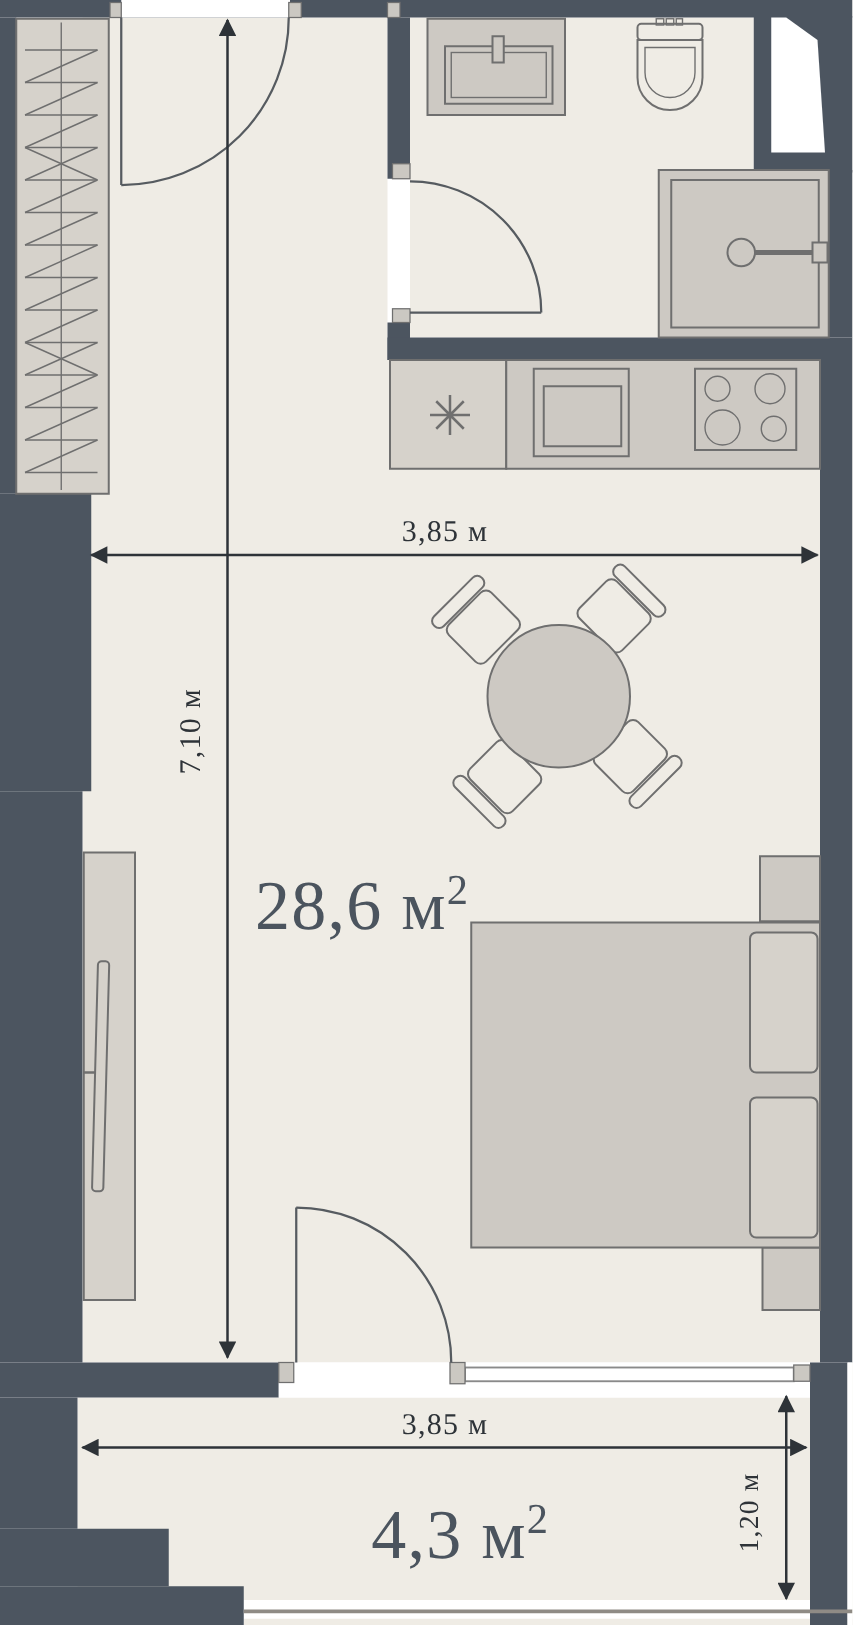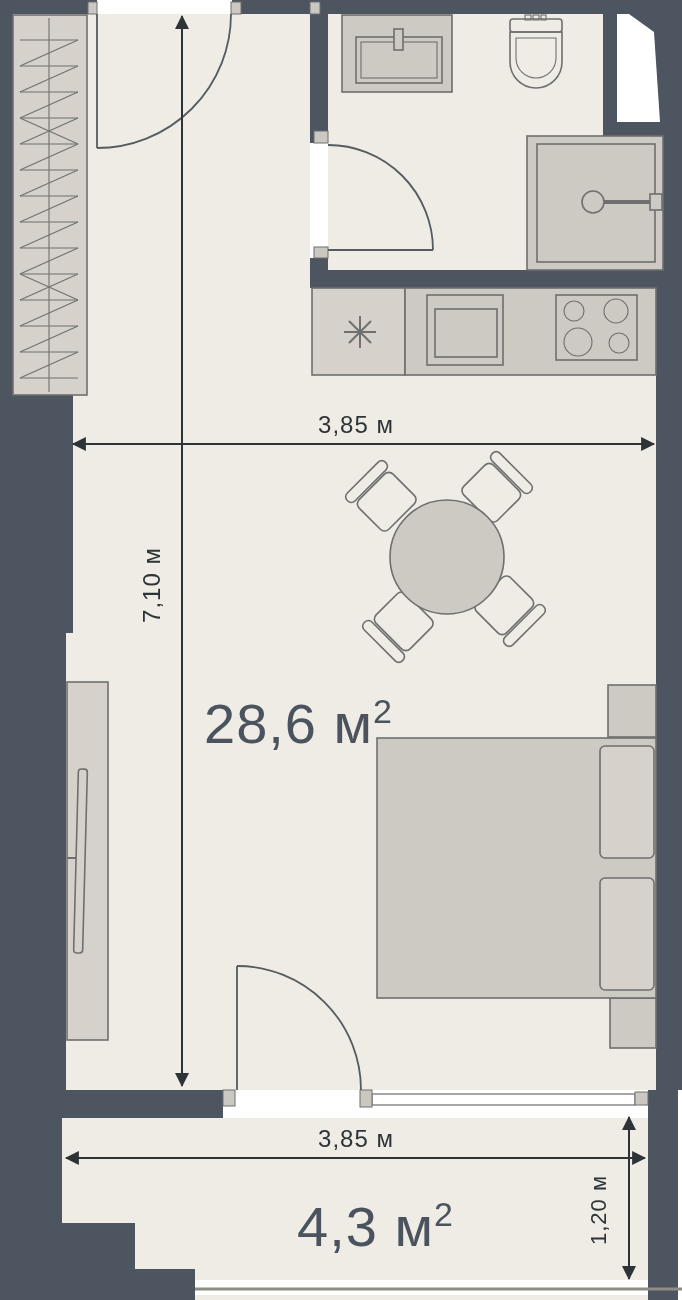--- a/index.html
+++ b/index.html
@@ -1,16 +1,16 @@
 <!DOCTYPE html>
 <html style="--wall: #4c5560; --floor: #efece5; --furniture: #cdc9c3; --furniture-light: #d6d2cb; --outline: #6f6f6f; --door: #565b60; --dimension: #2e3338; --label: #4b545e; --jamb: #cbc8c2; --railing: #8f8b85; --window-line: #8a8a8a;"><head>
 <meta charset="utf-8">
 <style>
   html,body{margin:0;padding:0;background:#ffffff;}
-  .stage{width:682px;height:1300px;position:relative;font-family:Liberation Sans, sans-serif;}
+  .stage{width:682px;height:1300px;position:relative;font-family:Liberation Serif, serif;}
   svg{display:block;}
   .wall{fill:var(--wall);}
   .floor{fill:var(--floor);}
   .white{fill:#ffffff;}
   .jamb{fill:var(--jamb);stroke:var(--outline);stroke-width:1;}
   .furn{fill:var(--furniture);stroke:var(--outline);stroke-width:1.6;}
   .furn-light{fill:var(--furniture-light);stroke:var(--outline);stroke-width:1.6;}
   .ol{fill:none;stroke:var(--outline);stroke-width:1.6;}
   .ol-thin{fill:none;stroke:var(--outline);stroke-width:1.1;}
   .door{fill:none;stroke:var(--door);stroke-width:1.8;}

